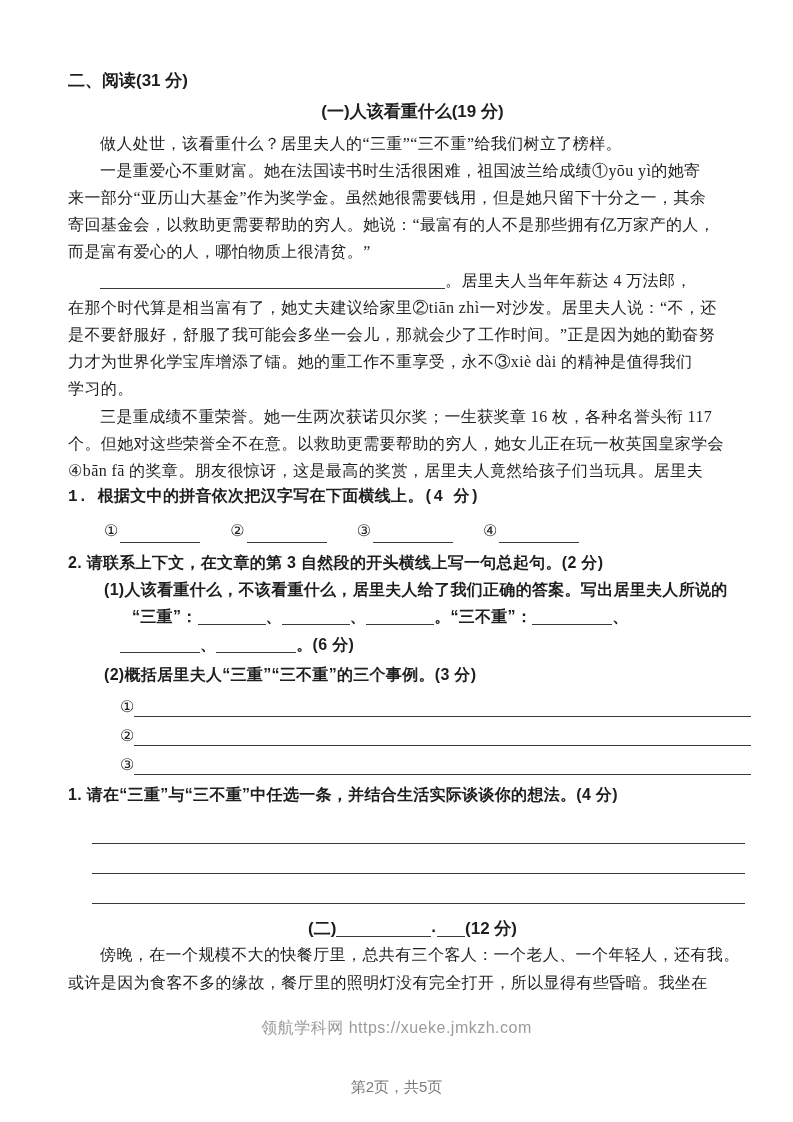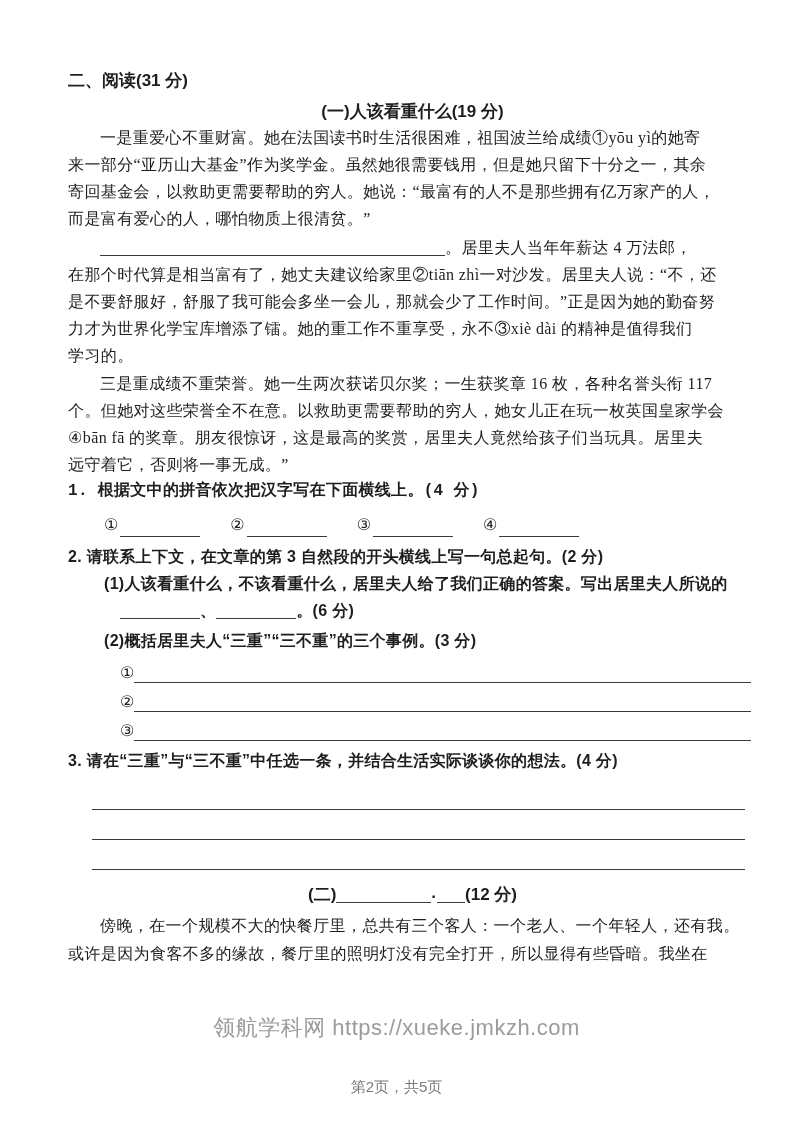--- a/index.html
+++ b/index.html
@@ -68,51 +68,51 @@
     font-family:"Liberation Sans",sans-serif;
     font-weight:bold;font-size:17px;
     text-align:center;margin-top:13px;line-height:24px;
     white-space:nowrap;
   }
   .footer{
     position:absolute;left:0;right:0;bottom:24px;
     text-align:center;
     font-family:"Liberation Sans",sans-serif;
   }
-  .footer .site{font-size:22px;color:#9b9b9b;line-height:24px;letter-spacing:0.5px;}
+  .footer .site{font-size:16px;color:#9b9b9b;line-height:24px;letter-spacing:0.5px;}
   .footer .pageno{font-size:15px;color:#7a7a7a;line-height:22px;margin-top:36px;}
   .dotmark{display:inline-block;transform:translateY(2px);}
 </style>
 </head>
 <body>
 
 <div class="sheet">
 
   <div class="h-section">二、阅读(31 分)</div>
 
   <div class="h-part">(一)人该看重什么(19 分)</div>
 
+  <div class="pline ind" style="margin-top:6px;">做人处世，该看重什么？居里夫人的“三重”“三不重”给我们树立了榜样。</div>
 
   <div class="pline ind">一是重爱心不重财富。她在法国读书时生活很困难，祖国波兰给成绩①yōu yì的她寄</div>
   <div class="pline">来一部分“亚历山大基金”作为奖学金。虽然她很需要钱用，但是她只留下十分之一，其余</div>
   <div class="pline">寄回基金会，以救助更需要帮助的穷人。她说：“最富有的人不是那些拥有亿万家产的人，</div>
   <div class="pline">而是富有爱心的人，哪怕物质上很清贫。”</div>
 
   <div class="pline" style="margin-top:2px;">
     <span class="ind"></span><span class="blank w345"></span><span>。居里夫人当年年薪达 4 万法郎，</span>
   </div>
   <div class="pline">在那个时代算是相当富有了，她丈夫建议给家里②tiān zhì一对沙发。居里夫人说：“不，还</div>
   <div class="pline">是不要舒服好，舒服了我可能会多坐一会儿，那就会少了工作时间。”正是因为她的勤奋努</div>
   <div class="pline">力才为世界化学宝库增添了镭。她的重工作不重享受，永不③xiè dài 的精神是值得我们</div>
   <div class="pline">学习的。</div>
 
   <div class="pline ind" style="margin-top:1px;">三是重成绩不重荣誉。她一生两次获诺贝尔奖；一生获奖章 16 枚，各种名誉头衔 117</div>
   <div class="pline">个。但她对这些荣誉全不在意。以救助更需要帮助的穷人，她女儿正在玩一枚英国皇家学会</div>
   <div class="pline">④bān fā 的奖章。朋友很惊讶，这是最高的奖赏，居里夫人竟然给孩子们当玩具。居里夫</div>
-  <div class="pline">远守着它，否则将一事无成。”</div>
 
   <div class="q" style="font-family:Liberation Mono, monospace;">1. 根据文中的拼音依次把汉字写在下面横线上。(4 分)</div>
   <div class="q1-row">
     <span class="q1-item">
         <span>①</span>
         <span class="blank w80"></span>
       </span>
     <span class="q1-item">
         <span>②</span>
         <span class="blank w80"></span>
@@ -123,47 +123,50 @@
       </span>
     <span class="q1-item">
         <span>④</span>
         <span class="blank w80"></span>
       </span>
   </div>
 
   <div class="q">2. 请联系上下文，在文章的第 3 自然段的开头横线上写一句总起句。(2 分)</div>
 
   <div class="q q3sub">(1)人该看重什么，不该看重什么，居里夫人给了我们正确的答案。写出居里夫人所说的</div>
+  <div class="q3fill">
+    <span>“三重”：</span><span class="blank w68"></span><span>、</span><span class="blank w68"></span><span>、</span><span class="blank w68"></span><span>。“三不重”：</span><span class="blank w80"></span><span>、</span>
+  </div>
   <div class="q3fill q3fill2">
     <span class="blank w80"></span><span>、</span><span class="blank w80"></span><span>。(6 分)</span>
   </div>
   <div class="q q3sub" style="margin-top:2px;">(2)概括居里夫人“三重”“三不重”的三个事例。(3 分)</div>
   <div class="itemline">
     <span>①</span>
       <span class="longblank"></span>
   </div>
   <div class="itemline">
     <span>②</span>
       <span class="longblank"></span>
   </div>
   <div class="itemline">
     <span>③</span>
       <span class="longblank"></span>
   </div>
 
-  <div class="q" style="margin-top:6px;">3. 请在“三重”与“三不重”中任选一条，并结合生活实际谈谈你的想法。(4 分)</div>
+  <div class="q" style="margin-top:6px;">1. 请在“三重”与“三不重”中任选一条，并结合生活实际谈谈你的想法。(4 分)</div>
   <div class="ansline first"></div>
   <div class="ansline"></div>
   <div class="ansline"></div>
 
   <div class="h-part2">
     <span>(二)</span><span class="blank w95"></span><span class="dotmark">·</span><span class="blank w28"></span><span>(12 分)</span>
   </div>
 
-  <div class="pline ind" style="margin-top:5px;line-height:28px;">傍晚，在一个规模不大的快餐厅里，总共有三个客人：一个老人、一个年轻人，还有我。</div>
+  <div class="pline ind" style="line-height:28px;">傍晚，在一个规模不大的快餐厅里，总共有三个客人：一个老人、一个年轻人，还有我。</div>
   <div class="pline" style="line-height:28px;">或许是因为食客不多的缘故，餐厅里的照明灯没有完全打开，所以显得有些昏暗。我坐在</div>
 
   <div class="footer">
     <div class="site">领航学科网 https://xueke.jmkzh.com</div>
     <div class="pageno">第2页，共5页</div>
   </div>
 
 </div>
 
 </body></html>

